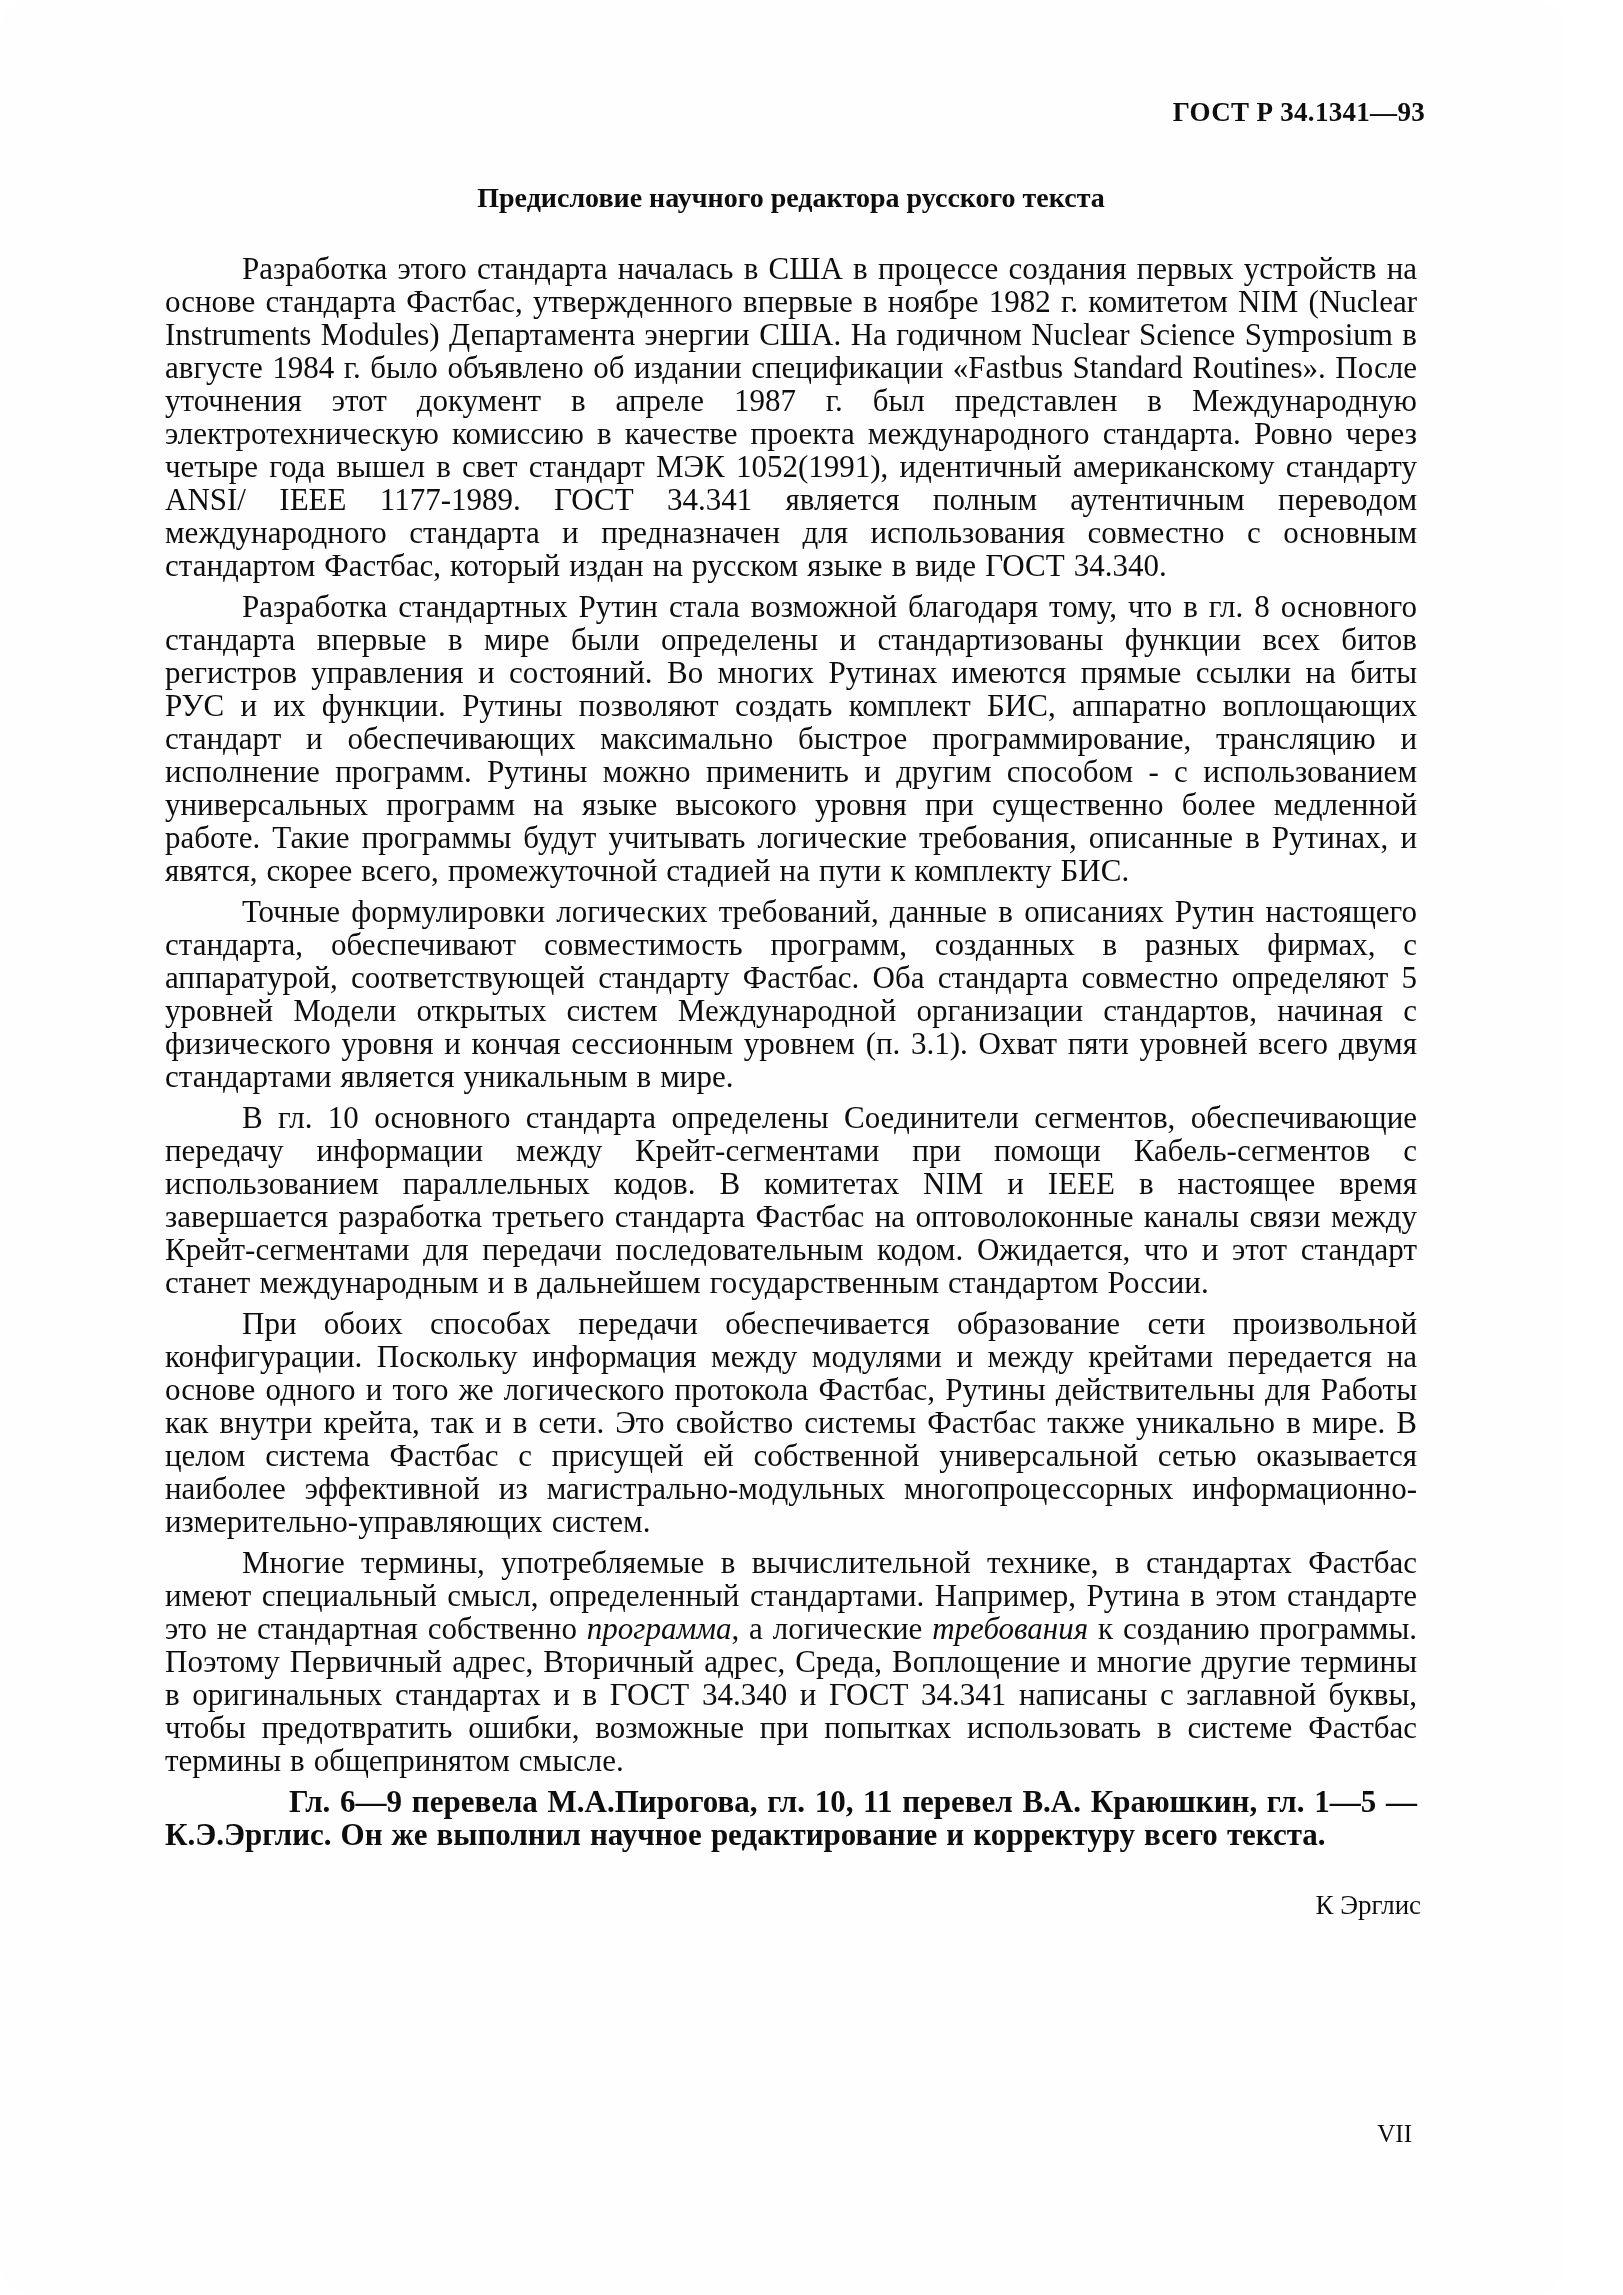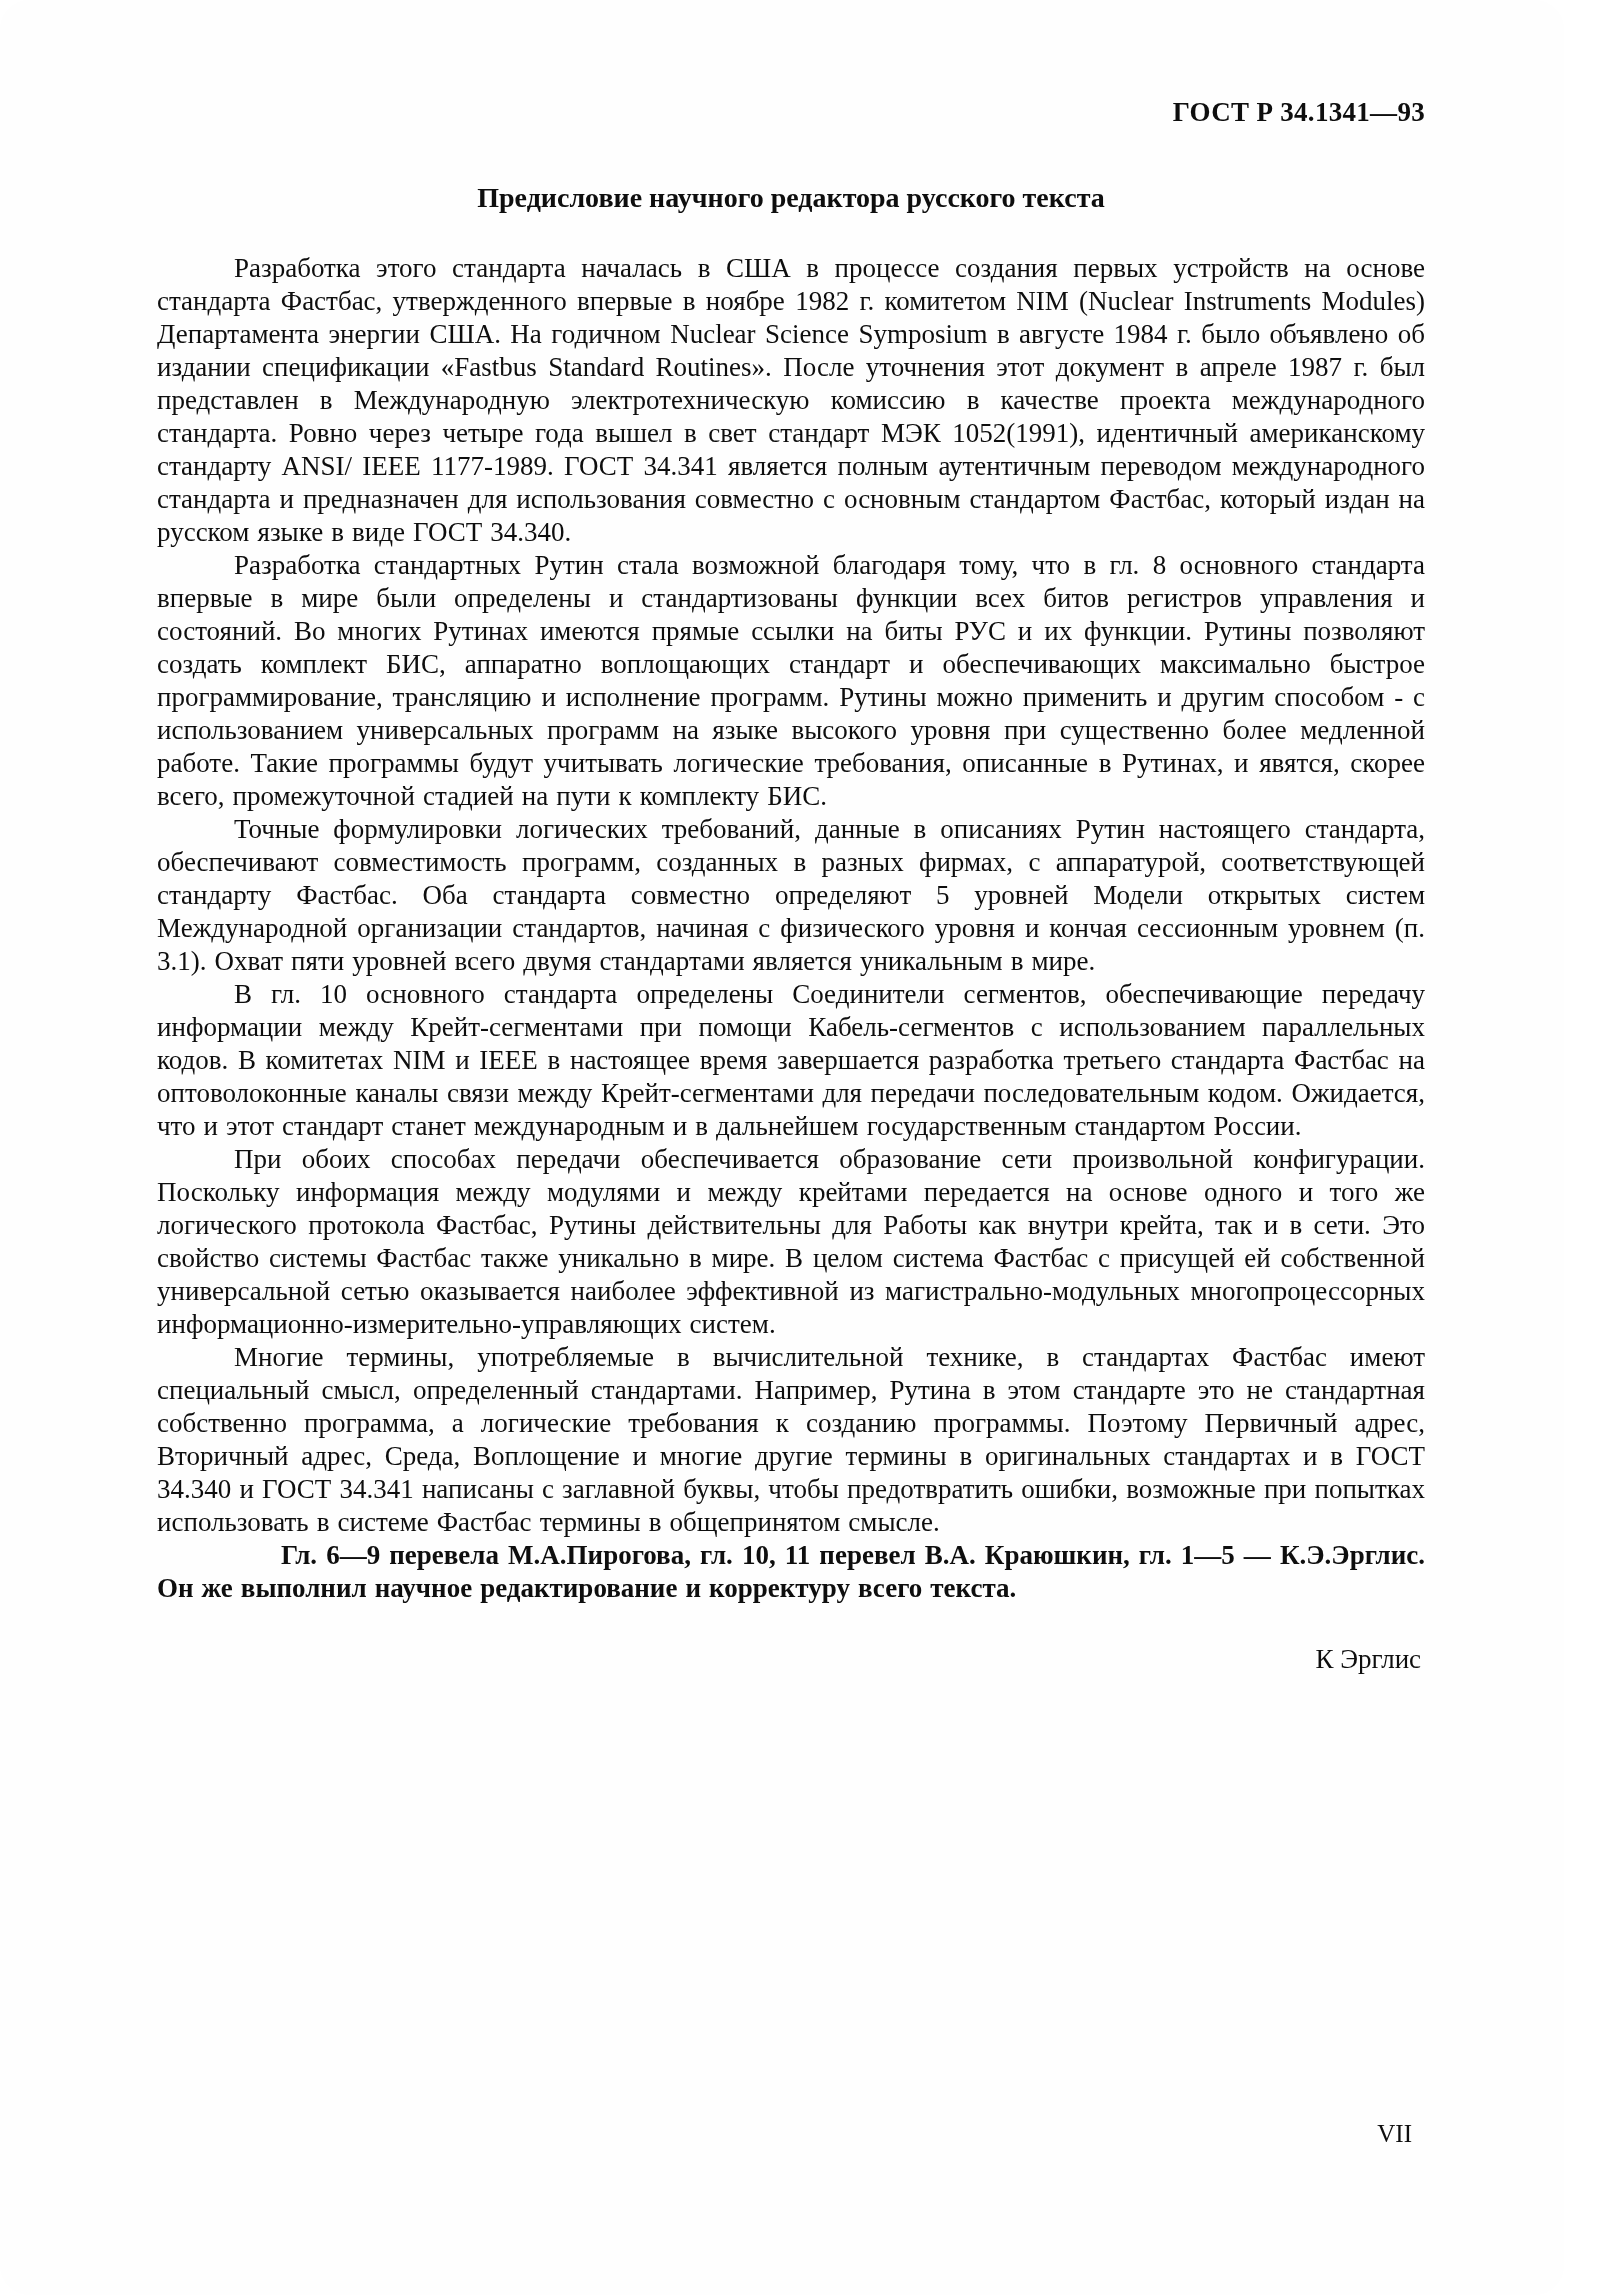--- a/index.html
+++ b/index.html
@@ -27,33 +27,34 @@
     letter-spacing: 0.3px;
   }
   .doc-title {
     text-align: center;
     font-weight: 700;
     font-size: 28px;
     line-height: 33px;
     margin: 54px 0 38px 0;
   }
   .doc-body p.para {
-    margin: 0;
-    font-size: 27px;
+    margin: 8px;
+    font-size: 31px;
     line-height: 33px;
     text-align: justify;
     text-indent: 77px;
     word-spacing: 1.3px;
     hyphens: auto;
   }
   .doc-body p.para.indent-large {
     text-indent: 124px;
     font-weight: bold;
   }
   .italic {
+    font-style: italic;
   }
   .signature {
     text-align: right;
     font-size: 27px;
     line-height: 33px;
     margin-top: 38px;
     padding-right: 3.9px;
   }
   .page-number {
     position: absolute;

